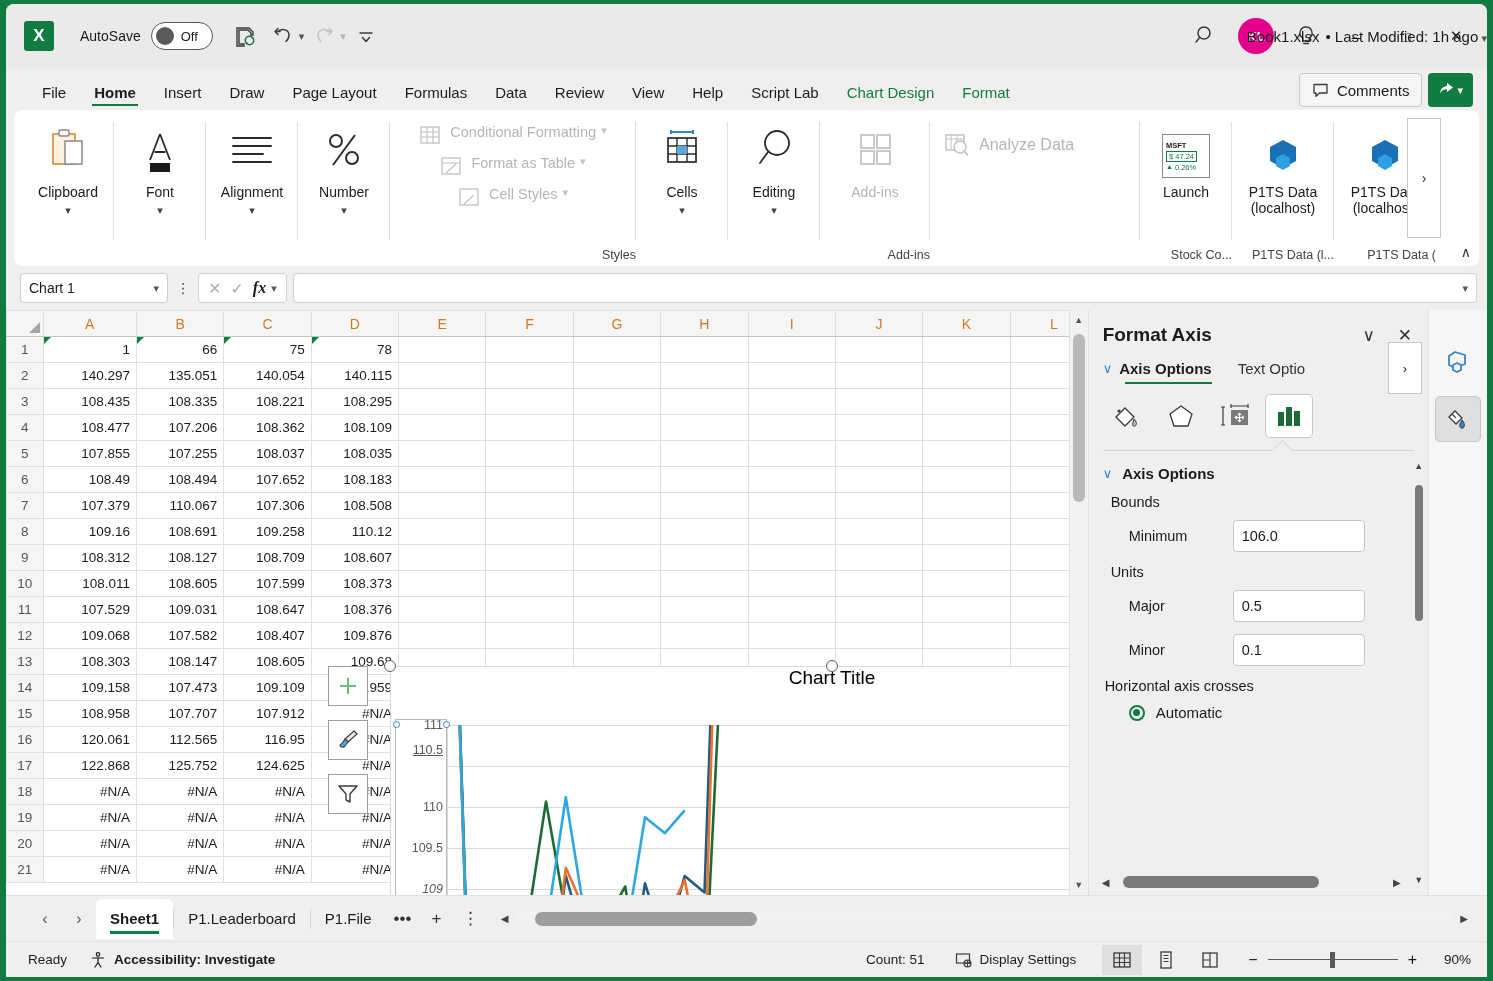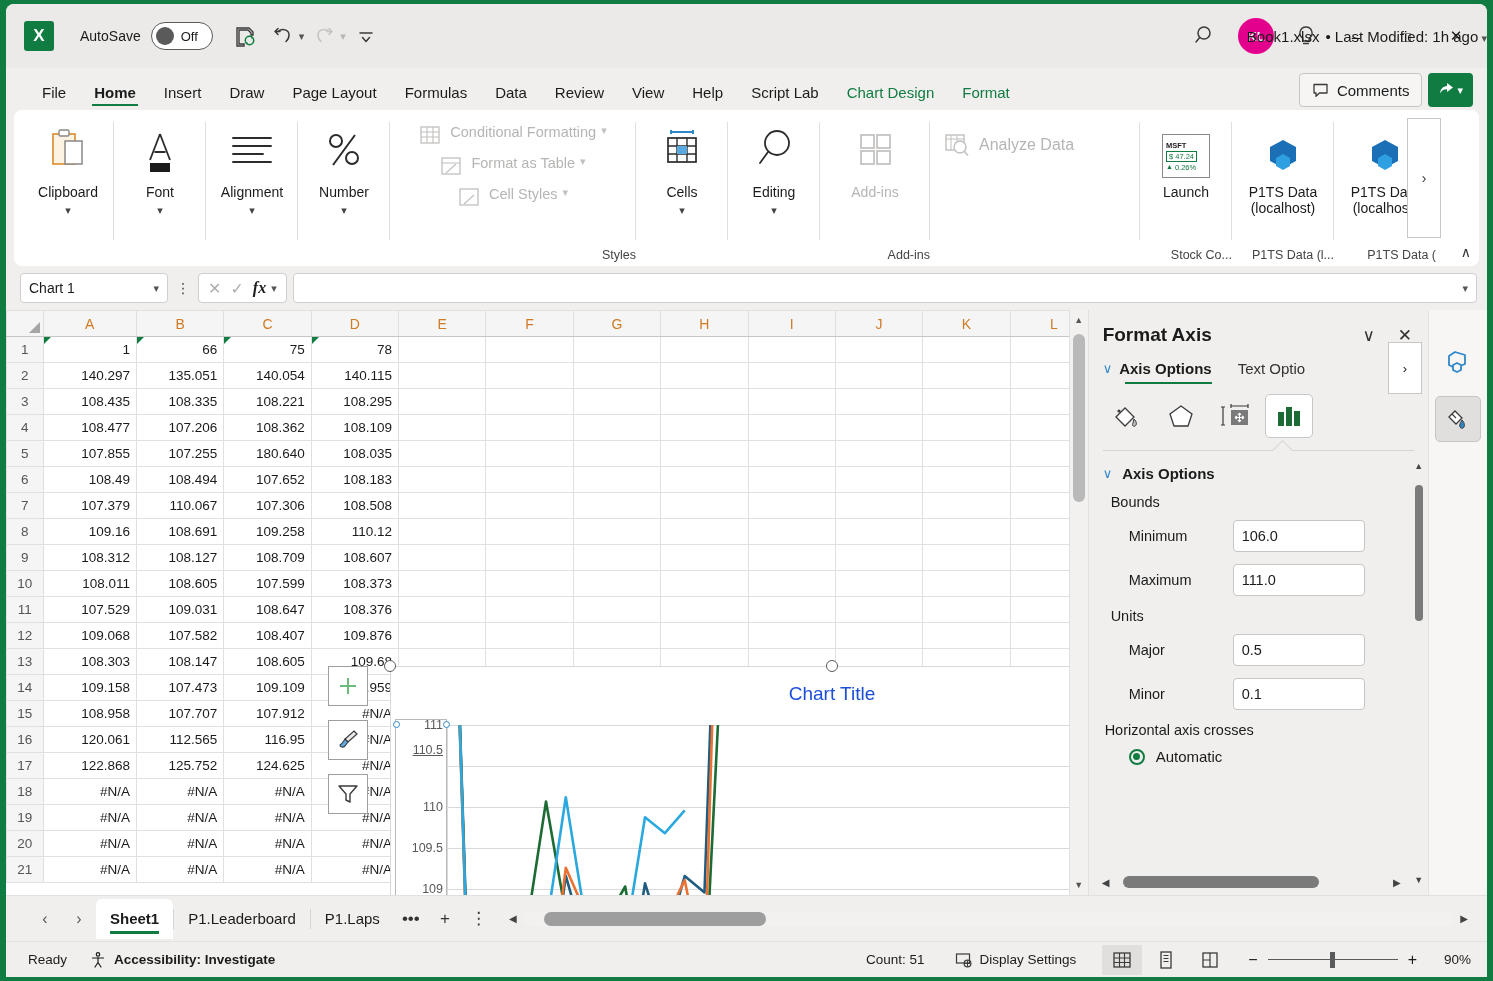--- a/index.html
+++ b/index.html
@@ -92,21 +92,21 @@
   .colw-idx { width:36px;} .colw-a{width:92px;} .colw-b{width:86px;} .colw-c{width:86px;} .colw-d{width:86px;}
   .colw-e{width:86px;} .colw-f{width:86px;} .colw-g{width:86px;} .colw-h{width:86px;}
   .colw-i{width:86px;} .colw-j{width:86px;} .colw-k{width:86px;} .colw-l{width:86px;}
 
   
   .float-icons { position:absolute; left:322px; top:356px; display:flex; flex-direction:column; gap:14px;}
   .fi { width:40px;height:40px;background:#fff;border:1px solid #9e9e9e;display:flex;align-items:center;justify-content:center;}
 
   
   .chartobj { position:absolute; left:384px; top:356px; width:884px; height:532px; background:#fff; border:1px solid #d9d9d9;}
-  .chart-title { text-align:center; font-size:19px; color:#1d4ed8; margin-top:16px; font-weight:400;}
+  .chart-title { text-align:center; font-size:19px; color:#000000; font-weight:400;}
   .plot { position:absolute; left:56px; top:58px; right:14px; bottom:62px;}
   .ylabels { position:absolute; left:-48px; top:0; bottom:0; width:46px;}
   .ylab { position:absolute; right:2px; transform:translateY(-50%); font-size:12.5px; color:#595959; white-space:nowrap;}
   .gline { position:absolute; left:0; right:0; height:1px; background:#d9d9d9;}
   .yaxisline { position:absolute; left:0; top:0; bottom:0; width:1px; background:#d9d9d9;}
   .handle { position:absolute; width:12px;height:12px;border-radius:50%;background:#fff;border:1.8px solid #5b5b5b; z-index:5;}
   .handle-sm { position:absolute; width:7px;height:7px;border-radius:50%;background:#fff;border:1.4px solid #2e87c9; z-index:6;}
   .axis-sel { position:absolute; left:-52px; top:-6px; width:52px; bottom:-4px; border:1px solid #b9b9b9;}
 
   
@@ -557,21 +557,21 @@
               <td></td>
               <td></td>
               <td></td>
               <td></td>
               <td></td>
             </tr>
             <tr>
               <th>5</th>
               <td>107.855</td>
               <td>107.255</td>
-              <td>180.640</td>
+              <td>108.037</td>
               <td>108.035</td>
               <td></td>
               <td></td>
               <td></td>
               <td></td>
               <td></td>
               <td></td>
               <td></td>
               <td></td>
             </tr>
@@ -840,21 +840,21 @@
       <div class="chartobj">
         <div class="chart-title">Chart Title</div>
         <div class="plot" id="plot">
           <div class="yaxisline"></div>
           <div class="axis-sel"></div>
           <div class="ylabels" id="ylabels">
               <div class="ylab" style="top: 0px;">111</div>
               <div class="ylab" style="top: 25px; text-decoration: underline;">110.5</div>
               <div class="ylab" style="top: 82px;">110</div>
               <div class="ylab" style="top: 123px;">109.5</div>
-              <div class="ylab" style="top: 164px;">109</div>
+              <div class="ylab" style="top: 164px; font-style: italic;">109</div>
             </div>
           <div id="gridlines">
               <div class="gline" style="top: 0px;"></div>
               <div class="gline" style="top: 41px;"></div>
               <div class="gline" style="top: 82px;"></div>
               <div class="gline" style="top: 123px;"></div>
               <div class="gline" style="top: 164px;"></div>
             </div>
           <svg id="lines" width="100%" height="100%" style="position:absolute;left:0;top:0;overflow:hidden">
               <polyline points="0.0,-400.0 19.8,210.3 39.6,206.9 59.4,257.9 79.2,205.8 99.0,296.9 118.8,150.9 138.6,220.4 158.4,245.1 178.2,284.6 198.0,158.4 217.9,221.2 237.7,151.0 257.5,167.4 277.3,-400.0 297.1,-400.0" fill="none" stroke="#1f5c80" stroke-width="2.6" stroke-linejoin="round"></polyline>
@@ -938,26 +938,20 @@
           <span>Axis Options</span>
         </div>
         <div class="sub-lbl">Bounds</div>
 
         <div class="fld-row">
           <div class="fld-lbl">Minimum</div>
           <div class="fld-in">
               <span>106.0</span>
             </div>
         </div>
-        <div class="fld-row">
-          <div class="fld-lbl">Maximum</div>
-          <div class="fld-in">
-              <span>111.0</span>
-            </div>
-        </div>
 
         <div class="sub-lbl">Units</div>
 
         <div class="fld-row">
           <div class="fld-lbl">Major</div>
           <div class="fld-in">
               <span>0.5</span>
             </div>
         </div>
         <div class="fld-row">
@@ -1007,21 +1001,21 @@
     </div>
   </div>
 
   <div class="sheetbar">
     <div class="nav-arrow">‹</div>
     <div class="nav-arrow">›</div>
     <div class="stab act">Sheet1</div>
     <div class="stab-divider"></div>
     <div class="stab">P1.Leaderboard</div>
     <div class="stab-divider"></div>
-    <div class="stab">P1.Laps</div>
+    <div class="stab">P1.File</div>
     <div class="sb-icon">•••</div>
     <div class="sb-icon">+</div>
     <div class="sb-icon">⋮</div>
     <div class="hscroll">
       <span class="hs-arrow">◀</span>
       <div class="hs-track">
           <div class="hs-thumb"></div>
         </div>
       <span class="hs-arrow">▶</span>
     </div>

